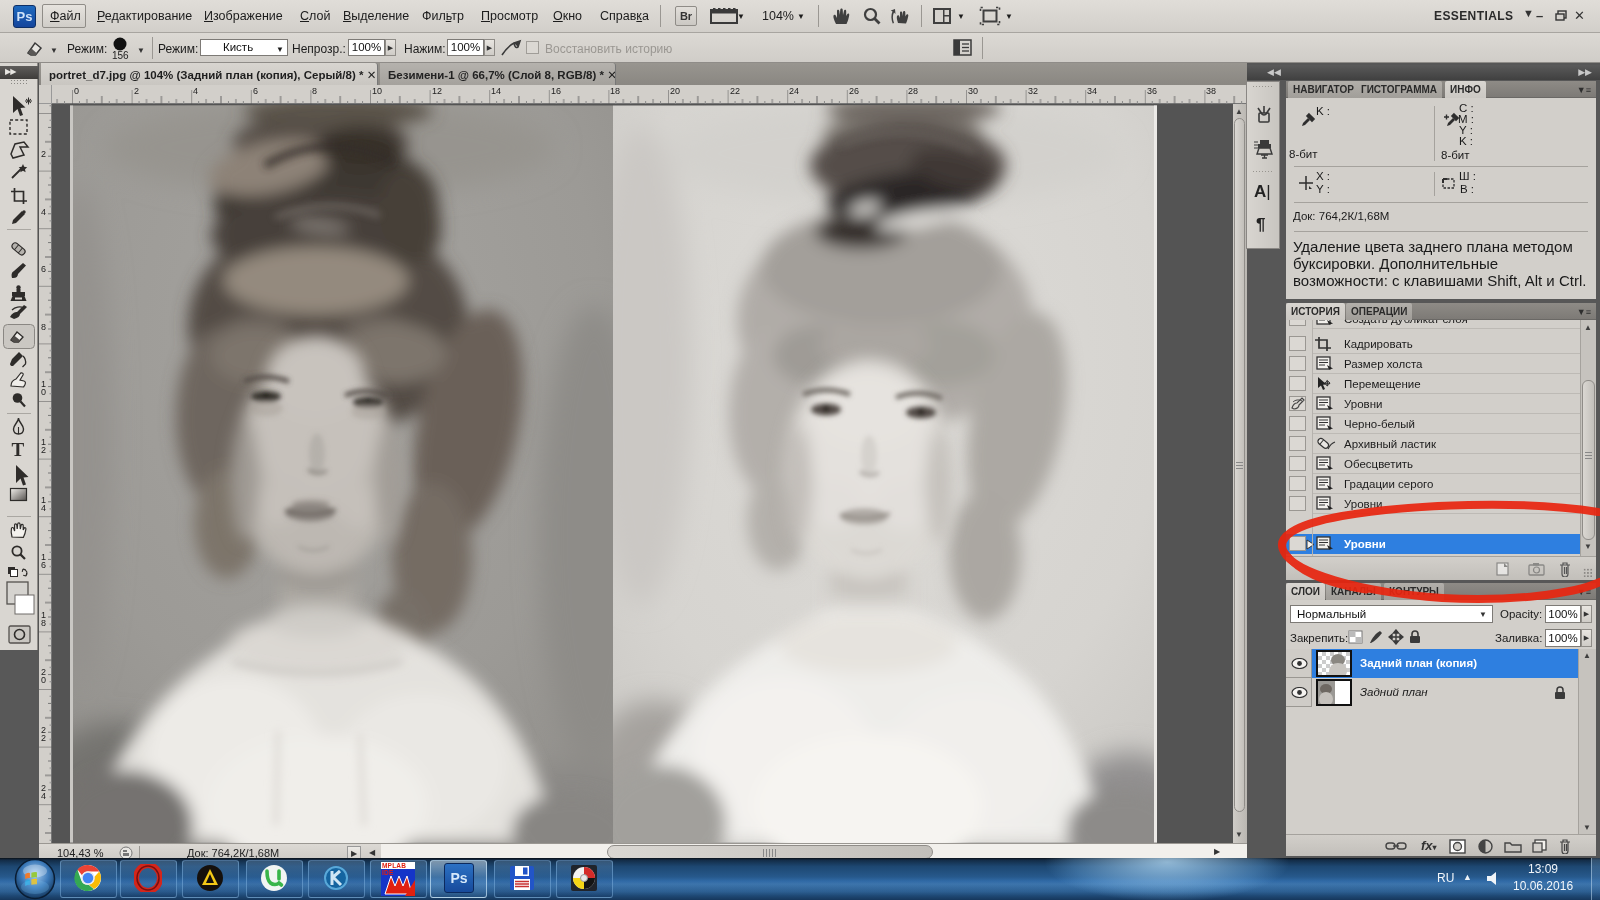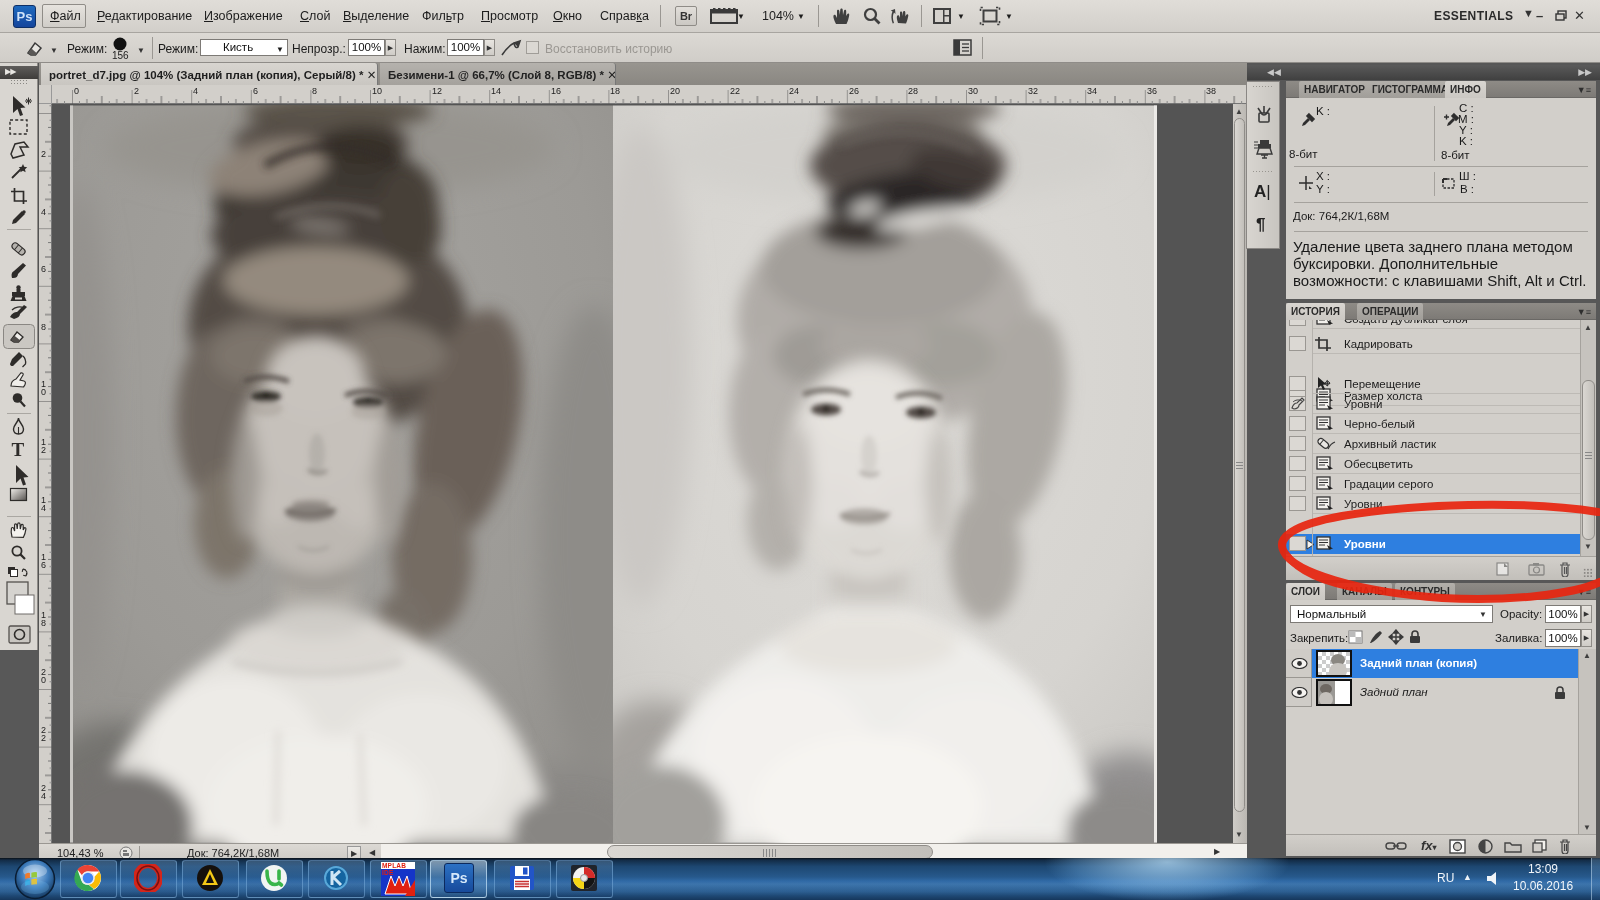--- a/index.html
+++ b/index.html
@@ -504,21 +504,21 @@
   </div>
   <div class="abs" style="left:833px;top:3px;font-size:8px;color:#333">▶</div>
  </div>
 </div>
 
 <style>
 #dockbg{left:1247px;top:63px;width:353px;height:795px;background:#575757}
 .ptabrow{position:absolute;height:17px;width:310px;background:linear-gradient(#8e8b86,#7d7a76);border-bottom:1px solid #6a6865}
 .ptab{position:absolute;top:0;height:17px;font-size:10px;font-weight:bold;color:#2a2a2a;padding:3px 5px 0 5px;white-space:nowrap}
 .ptact{background:linear-gradient(#d8d5d0,#cbc8c3);border-radius:2px 2px 0 0}
-.ptin{background:linear-gradient(#b2afaa,#a19e99);border-radius:2px 2px 0 0;margin-left:13px}
+.ptin{background:linear-gradient(#b2afaa,#a19e99);border-radius:2px 2px 0 0;margin-left:2px}
 .pmenu{position:absolute;right:5px;top:4px;color:#2e2e2e;font-size:9px}
 .pbody{position:absolute;background:#d2cfca;width:310px}
 .hrow{position:absolute;left:0;width:294px;height:20px;font-size:11.5px;color:#1c1c1c}
 .hbox{position:absolute;left:3px;top:2px;width:17px;height:15px;background:#dbd8d3;border:1px solid #9a9792}
 .hico{position:absolute;left:28px;top:2px}
 .htxt{position:absolute;left:58px;top:4px;white-space:nowrap}
 .lthumb{position:absolute;width:36px;height:27px;border:2px solid #111;background:#fff}
 </style>
 <div class="abs" id="dockbg"></div>
 <div class="abs" style="left:1247px;top:65px;width:353px;height:15px;background:linear-gradient(#5a5a5a,#404040);color:#c8c8c8;font-size:9px">
@@ -606,21 +606,21 @@
       <div style="position:absolute;left:26px;top:19px;width:268px;height:1px;background:#bdbab5"></div>
     </div>
 <div class="hrow" style="top:14px;">
       <div class="hbox"></div>
       <svg class="hico" width="20" height="16">
         <path d="M5 1 v11 h12 M1 4 h12 v11" stroke="#333" stroke-width="1.7" fill="none"></path>
       </svg>
       <span class="htxt">Кадрировать</span>
       <div style="position:absolute;left:26px;top:19px;width:268px;height:1px;background:#bdbab5"></div>
     </div>
-<div class="hrow" style="top:34px;margin-top:32px;">
+<div class="hrow" style="top:34px;">
       <div class="hbox"></div>
       <svg class="hico" width="22" height="16">
         <rect x="3" y="1" width="13" height="12" fill="#f2f0ec" stroke="#333" stroke-width="1.3"></rect>
         <path d="M5 4 h9 M5 6.5 h9 M5 9 h6" stroke="#333" stroke-width="1"></path>
         <path d="M13 9 l6 3.5 -4 1 z" fill="#222"></path>
       </svg>
       <span class="htxt">Размер холста</span>
       <div style="position:absolute;left:26px;top:19px;width:268px;height:1px;background:#bdbab5"></div>
     </div>
 <div class="hrow" style="top:54px;">

